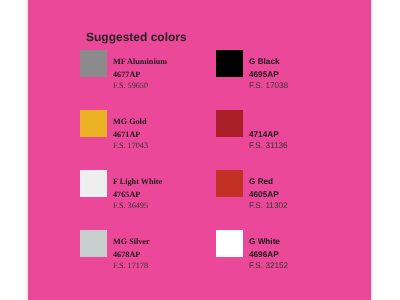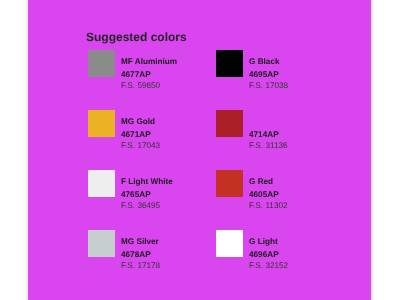--- a/index.html
+++ b/index.html
@@ -15,21 +15,21 @@
     font-family: "Liberation Sans", sans-serif;
     -webkit-font-smoothing: antialiased;
     text-rendering: geometricPrecision;
   }
   #panel {
     position: absolute;
     left: 26px;
     top: 0;
     width: 347px;
     height: 300px;
-    background: #d946ef;
+    background: #ec4899;
   }
   .edge-fade {
     position: absolute;
     top: 0;
     height: 300px;
     width: 4px;
     pointer-events: none;
   }
   #edge-left  { left: 25px; width: 3px; background: linear-gradient(to right, #fbfbfb 0%, #e5e5e5 100%); }
   #edge-right { left: 371px; width: 3px; background: linear-gradient(to right, #e5e5e5 0%, #fbfbfb 100%); }
@@ -43,21 +43,21 @@
     font-weight: 700;
     color: #252525;
     white-space: nowrap;
   }
 
   .cell {
     position: absolute;
     width: 150px;
     height: 50px;
   }
-  .col0 { left: 62px; }
+  .col0 { left: 54px; font-family: Liberation Serif, serif; }
   .col1 { left: 190px; }
   .row0 { top: 50px; }
   .row1 { top: 110px; }
   .row2 { top: 170px; }
   .row3 { top: 230px; }
 
   .swatch {
     position: absolute;
     left: 0;
     top: 0;
@@ -128,21 +128,21 @@
 
     <div class="cell col0 row3">
       <div class="swatch" style="background: rgb(198, 207, 205);"></div>
       <div class="nm">MG Silver</div>
       <div class="code">4678AP</div>
       <div class="fs">F.S. 17178</div>
     </div>
 
     <div class="cell col1 row3">
       <div class="swatch" style="background: rgb(255, 255, 255);"></div>
-      <div class="nm">G Light</div>
+      <div class="nm">G White</div>
       <div class="code">4696AP</div>
       <div class="fs">F.S. 32152</div>
     </div>
 
   </div>
 </div>
 
 <div class="edge-fade" id="edge-left"></div>
 <div class="edge-fade" id="edge-right"></div>
 

